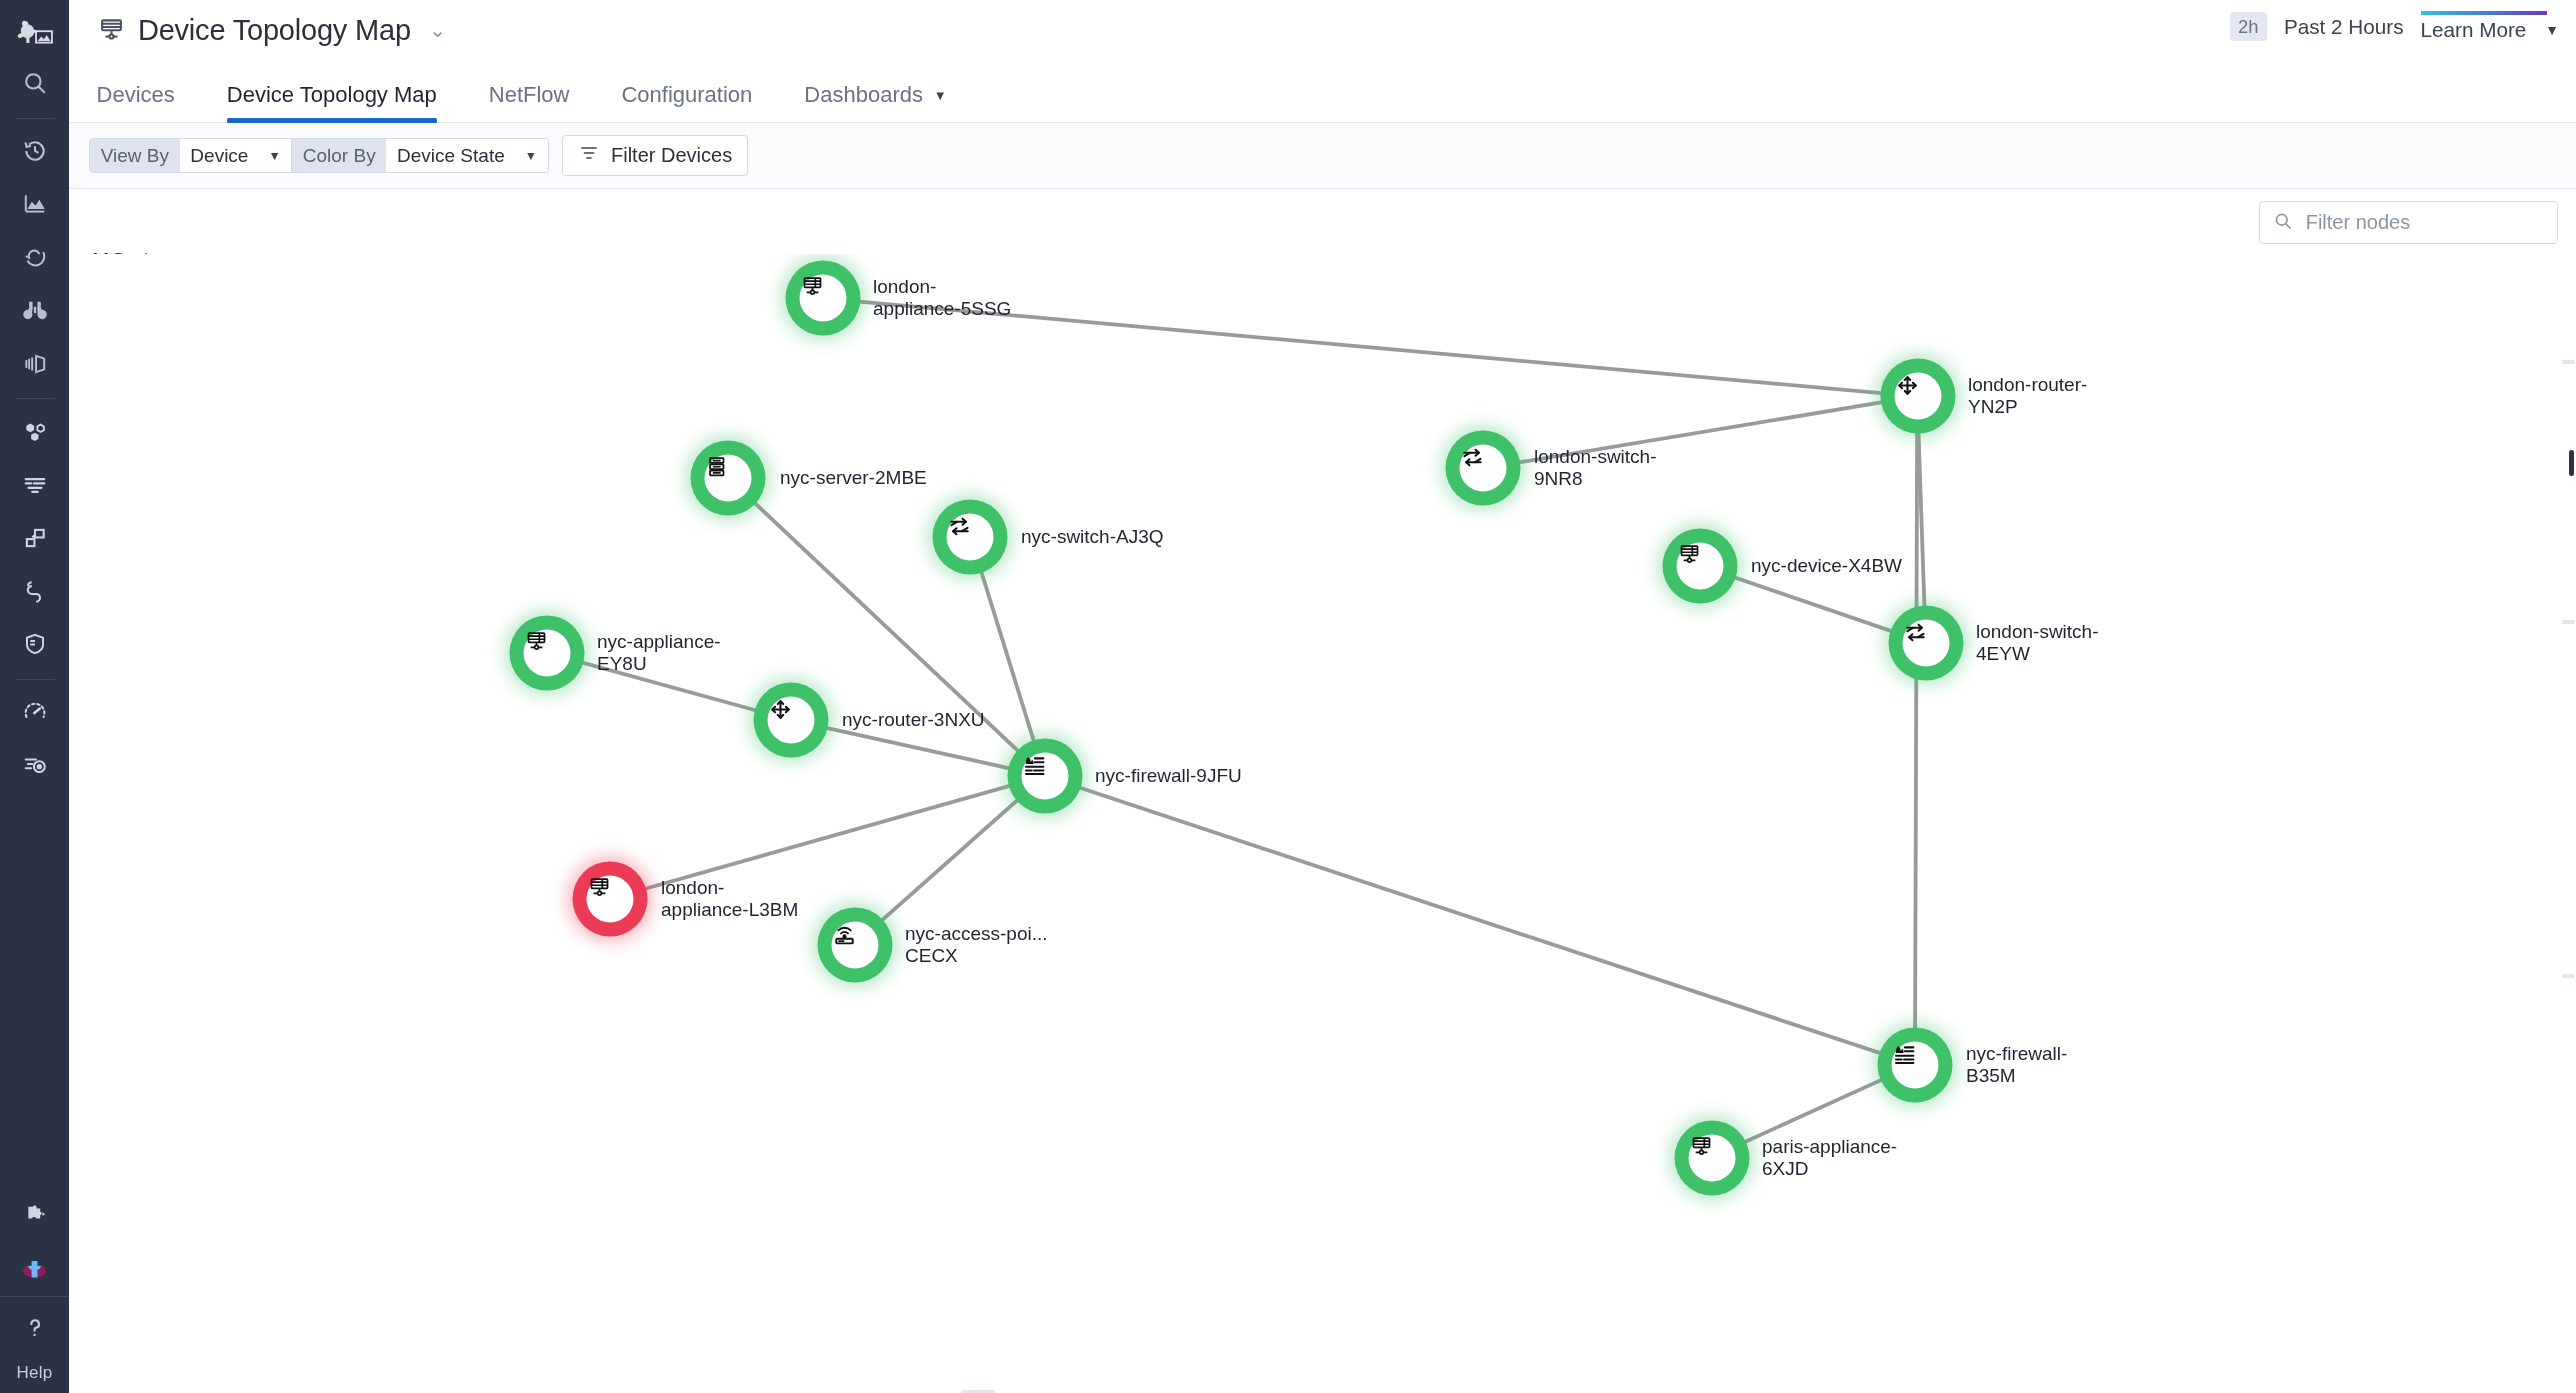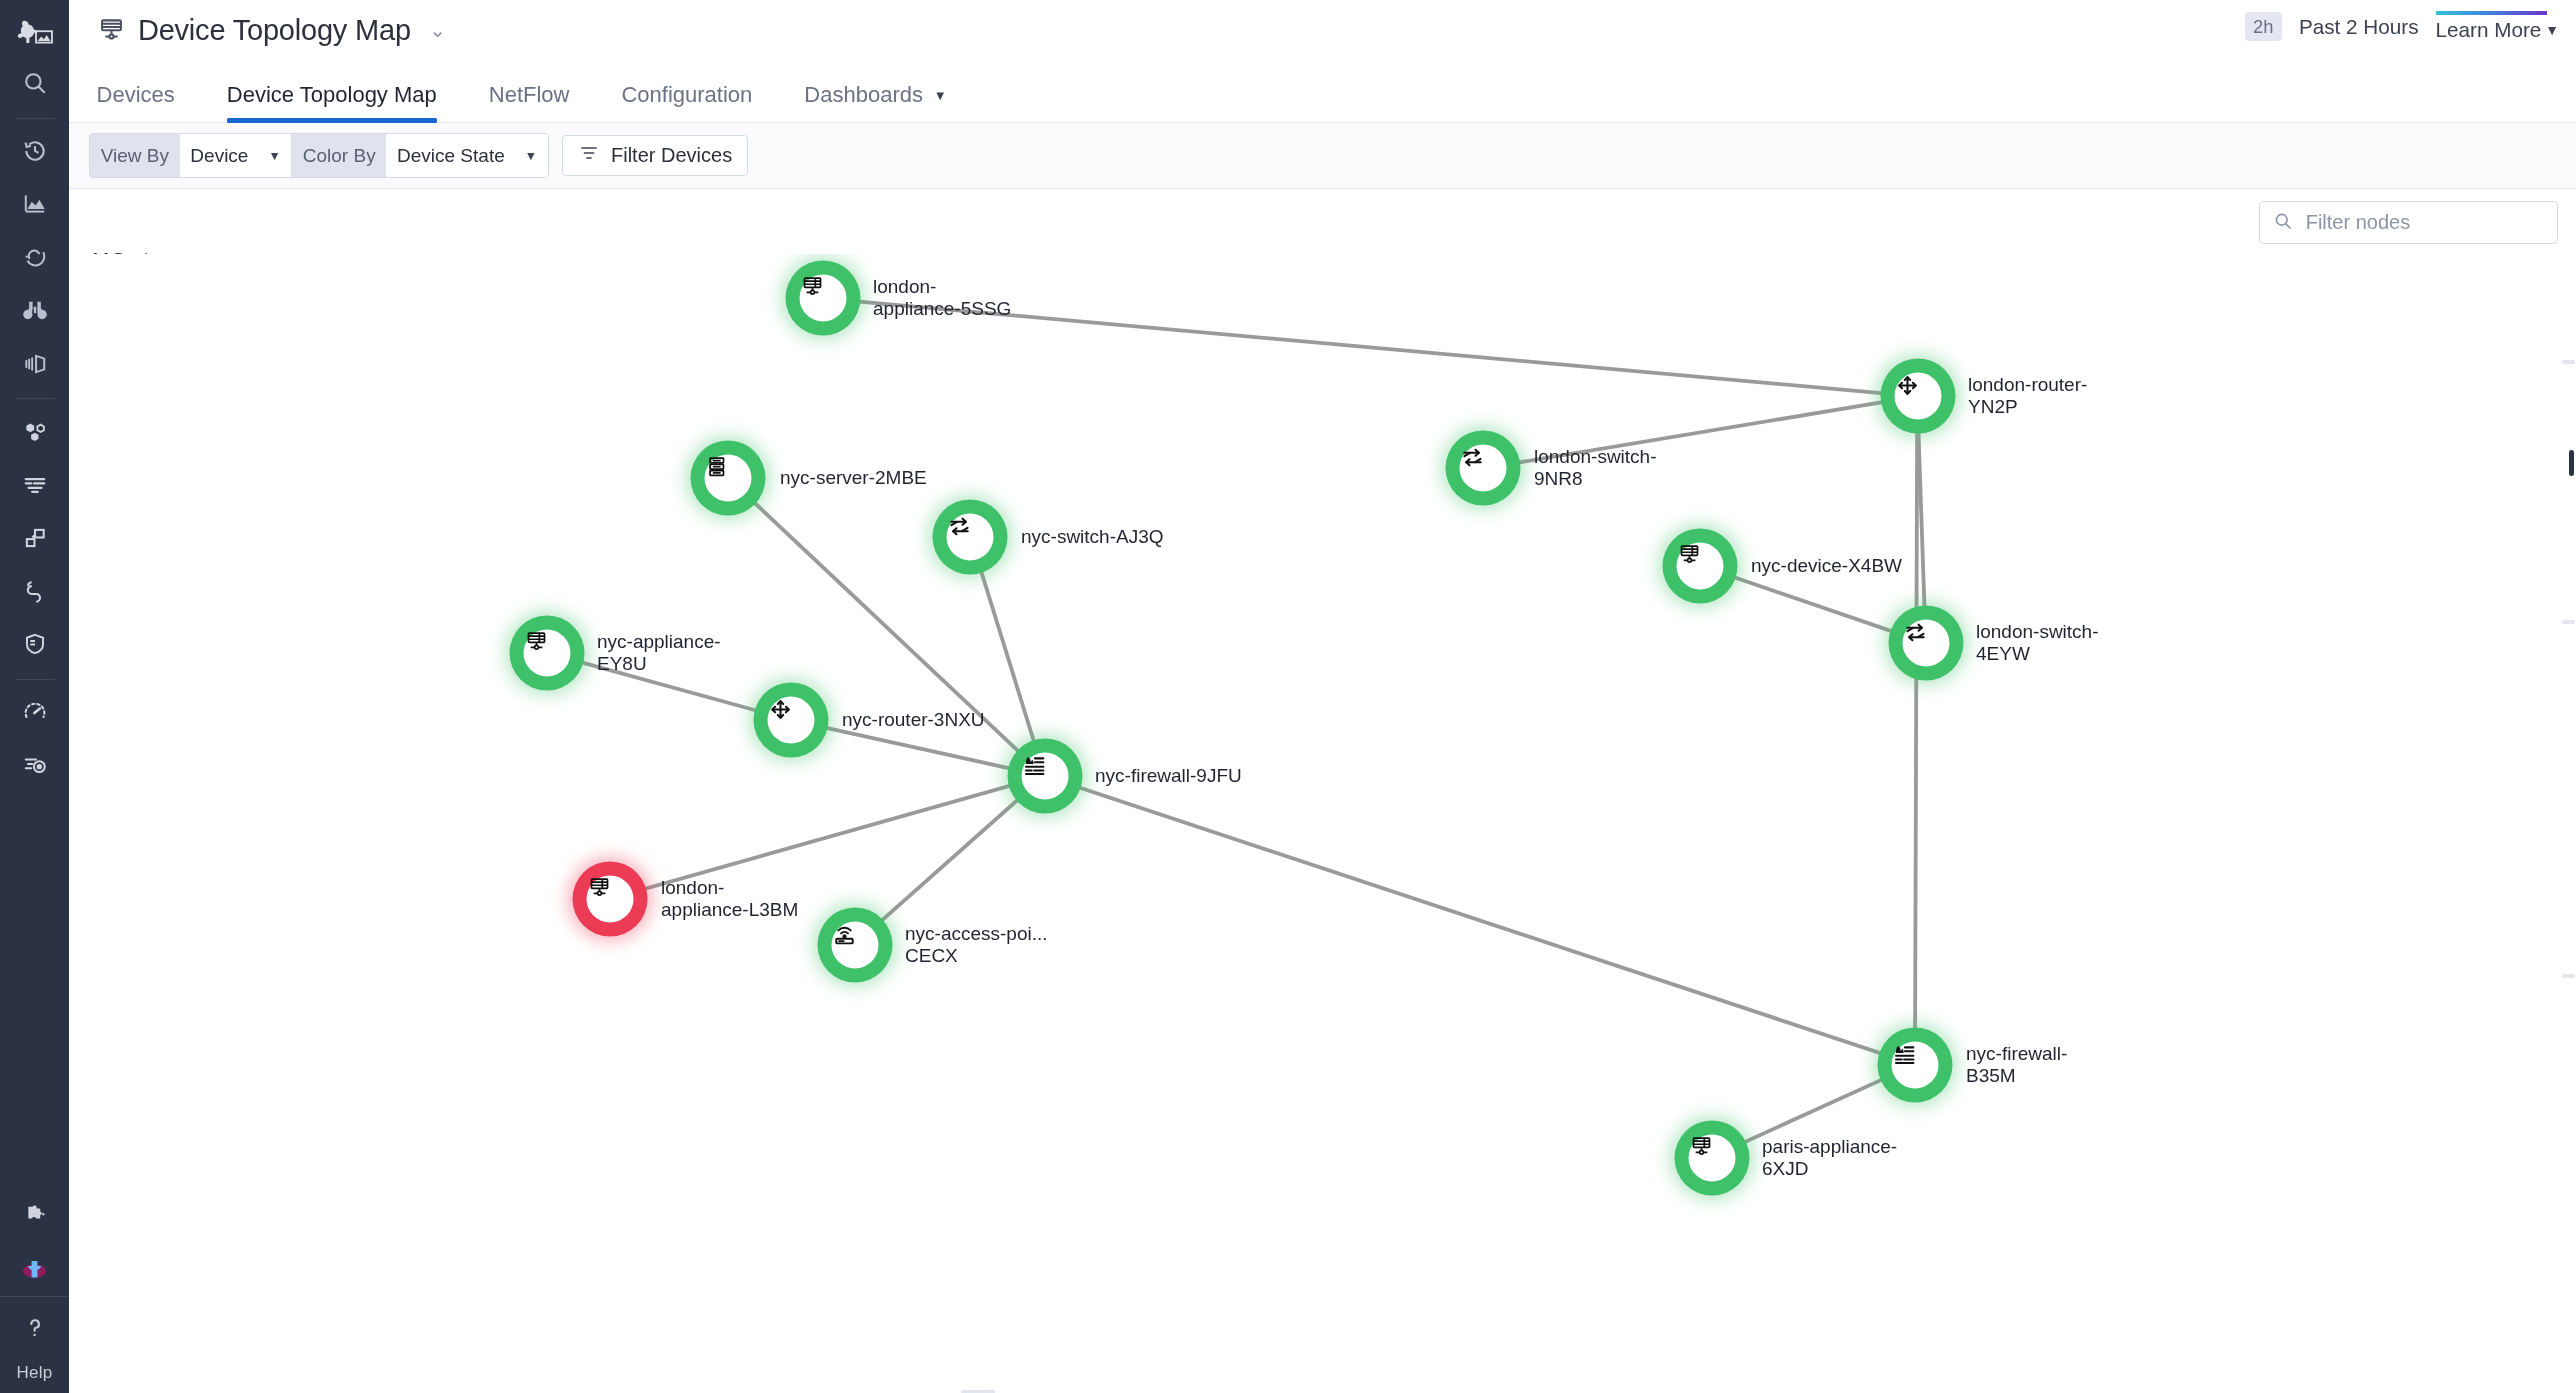--- a/index.html
+++ b/index.html
@@ -65,21 +65,21 @@
     background: #e4e7f1; color: #6b7punk; color:#6b7285; font-size: 18.4px;
     border-radius: 3.8px; padding: 3.1px 8.4px;
   }
   .time-label { font-size: 20.7px; color: #3c4252; white-space: nowrap; }
   .learn-more-wrap { position: relative; padding-top: 7.7px; }
   .learn-more-bar {
     position: absolute; top: 0; left: 0; right: 12.3px; height: 4.6px;
     background: linear-gradient(90deg, #36c1d9 0%, #3f86e0 45%, #6d35c9 100%);
   }
   .learn-more {
-    font-size: 20.7px; color: #3c4252; display: flex; align-items: center; gap: 4px;
+    font-size: 20.7px; color: #3c4252; display: flex; align-items: center; gap: 19px;
     white-space: nowrap;
   }
   .learn-more .caret { color: #3c4252; font-size: 13.8px; }
 
   
   .tabs {
     position: absolute; left: 69px; top: 60px; width: 2507px; height: 63px;
     background: #ffffff; display: flex; align-items: flex-end;
     border-bottom: 0.8px solid #e4e7ee;
     padding-left: 27.6px;
@@ -104,21 +104,21 @@
   }
   .search-box {
     flex: 1 1 auto; height: 41px; background: #ffffff;
     border: 0.8px solid #d4d9e6; border-radius: 3.8px;
     display: flex; align-items: center; padding: 0 12.3px; gap: 10.7px;
     min-width: 0;
   }
   .search-ph { color: #9aa1b1; font-size: 20px; }
 
   .seg {
-    display: flex; align-items: stretch; height: 45px;
+    display: flex; align-items: stretch; height: 35px;
     border: 0.8px solid #d4d9e6; border-radius: 3.8px; overflow: hidden; background:#fff;
   }
   .seg-label {
     background: #dfe3ee; color: #5a6175; font-size: 19px;
     display: flex; align-items: center; padding: 0 10.7px; white-space: nowrap;
   }
   .seg-value {
     background: #ffffff; color: #2b303b; font-size: 19px;
     display: flex; align-items: center; gap: 20px; padding: 0 10.7px; white-space: nowrap;
   }

